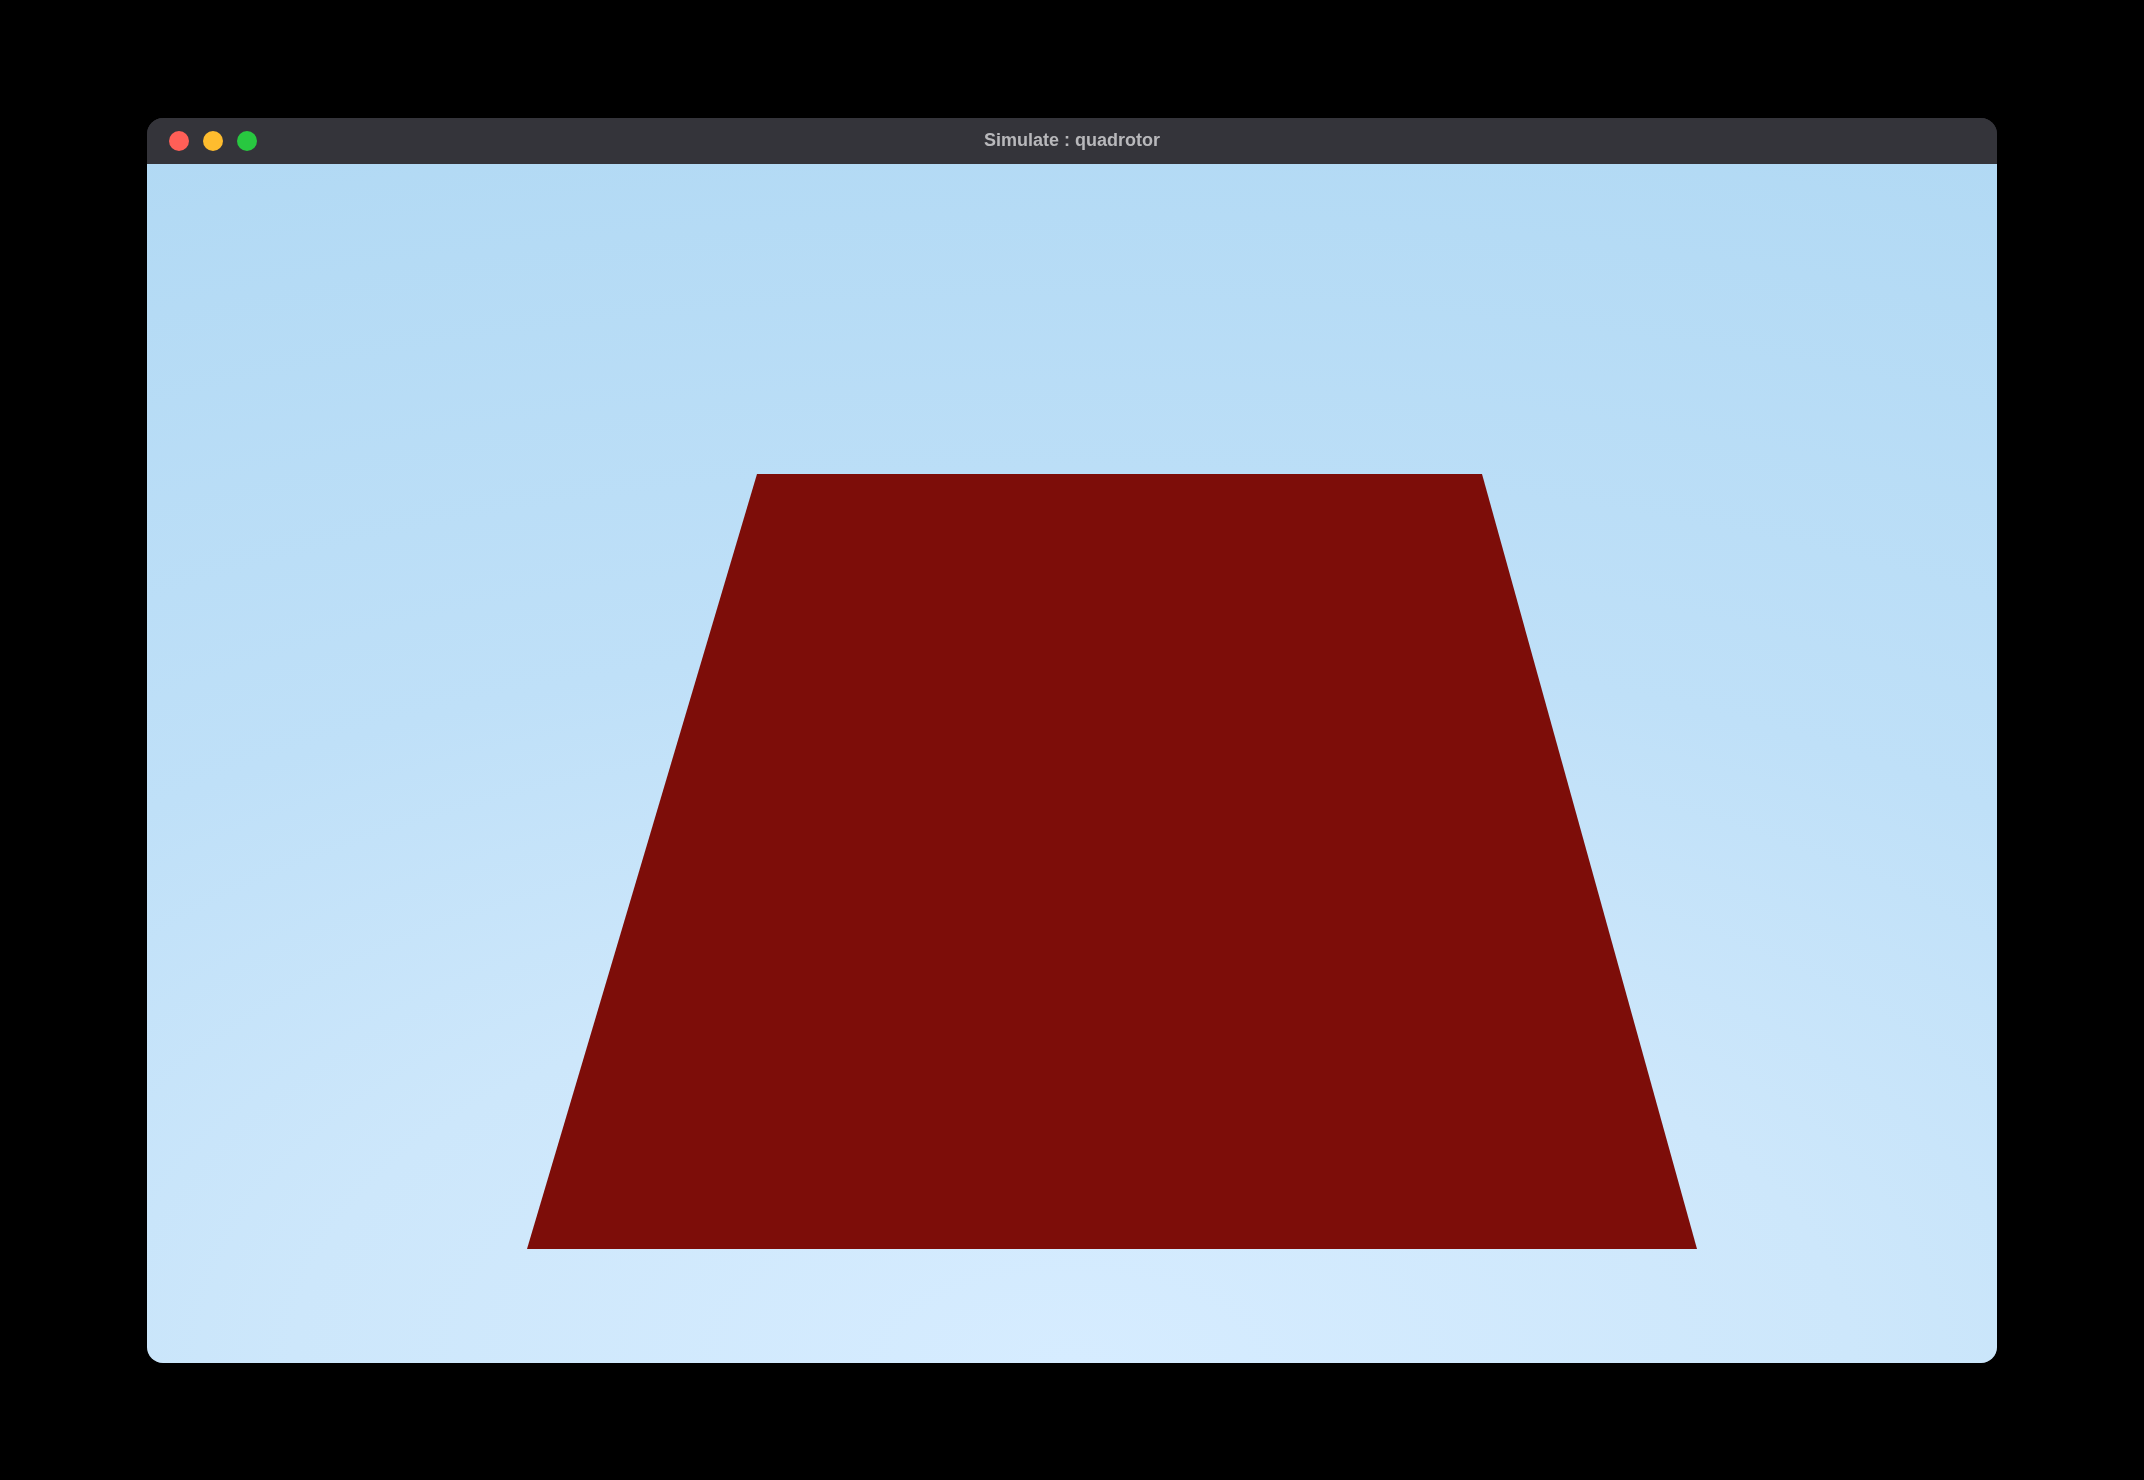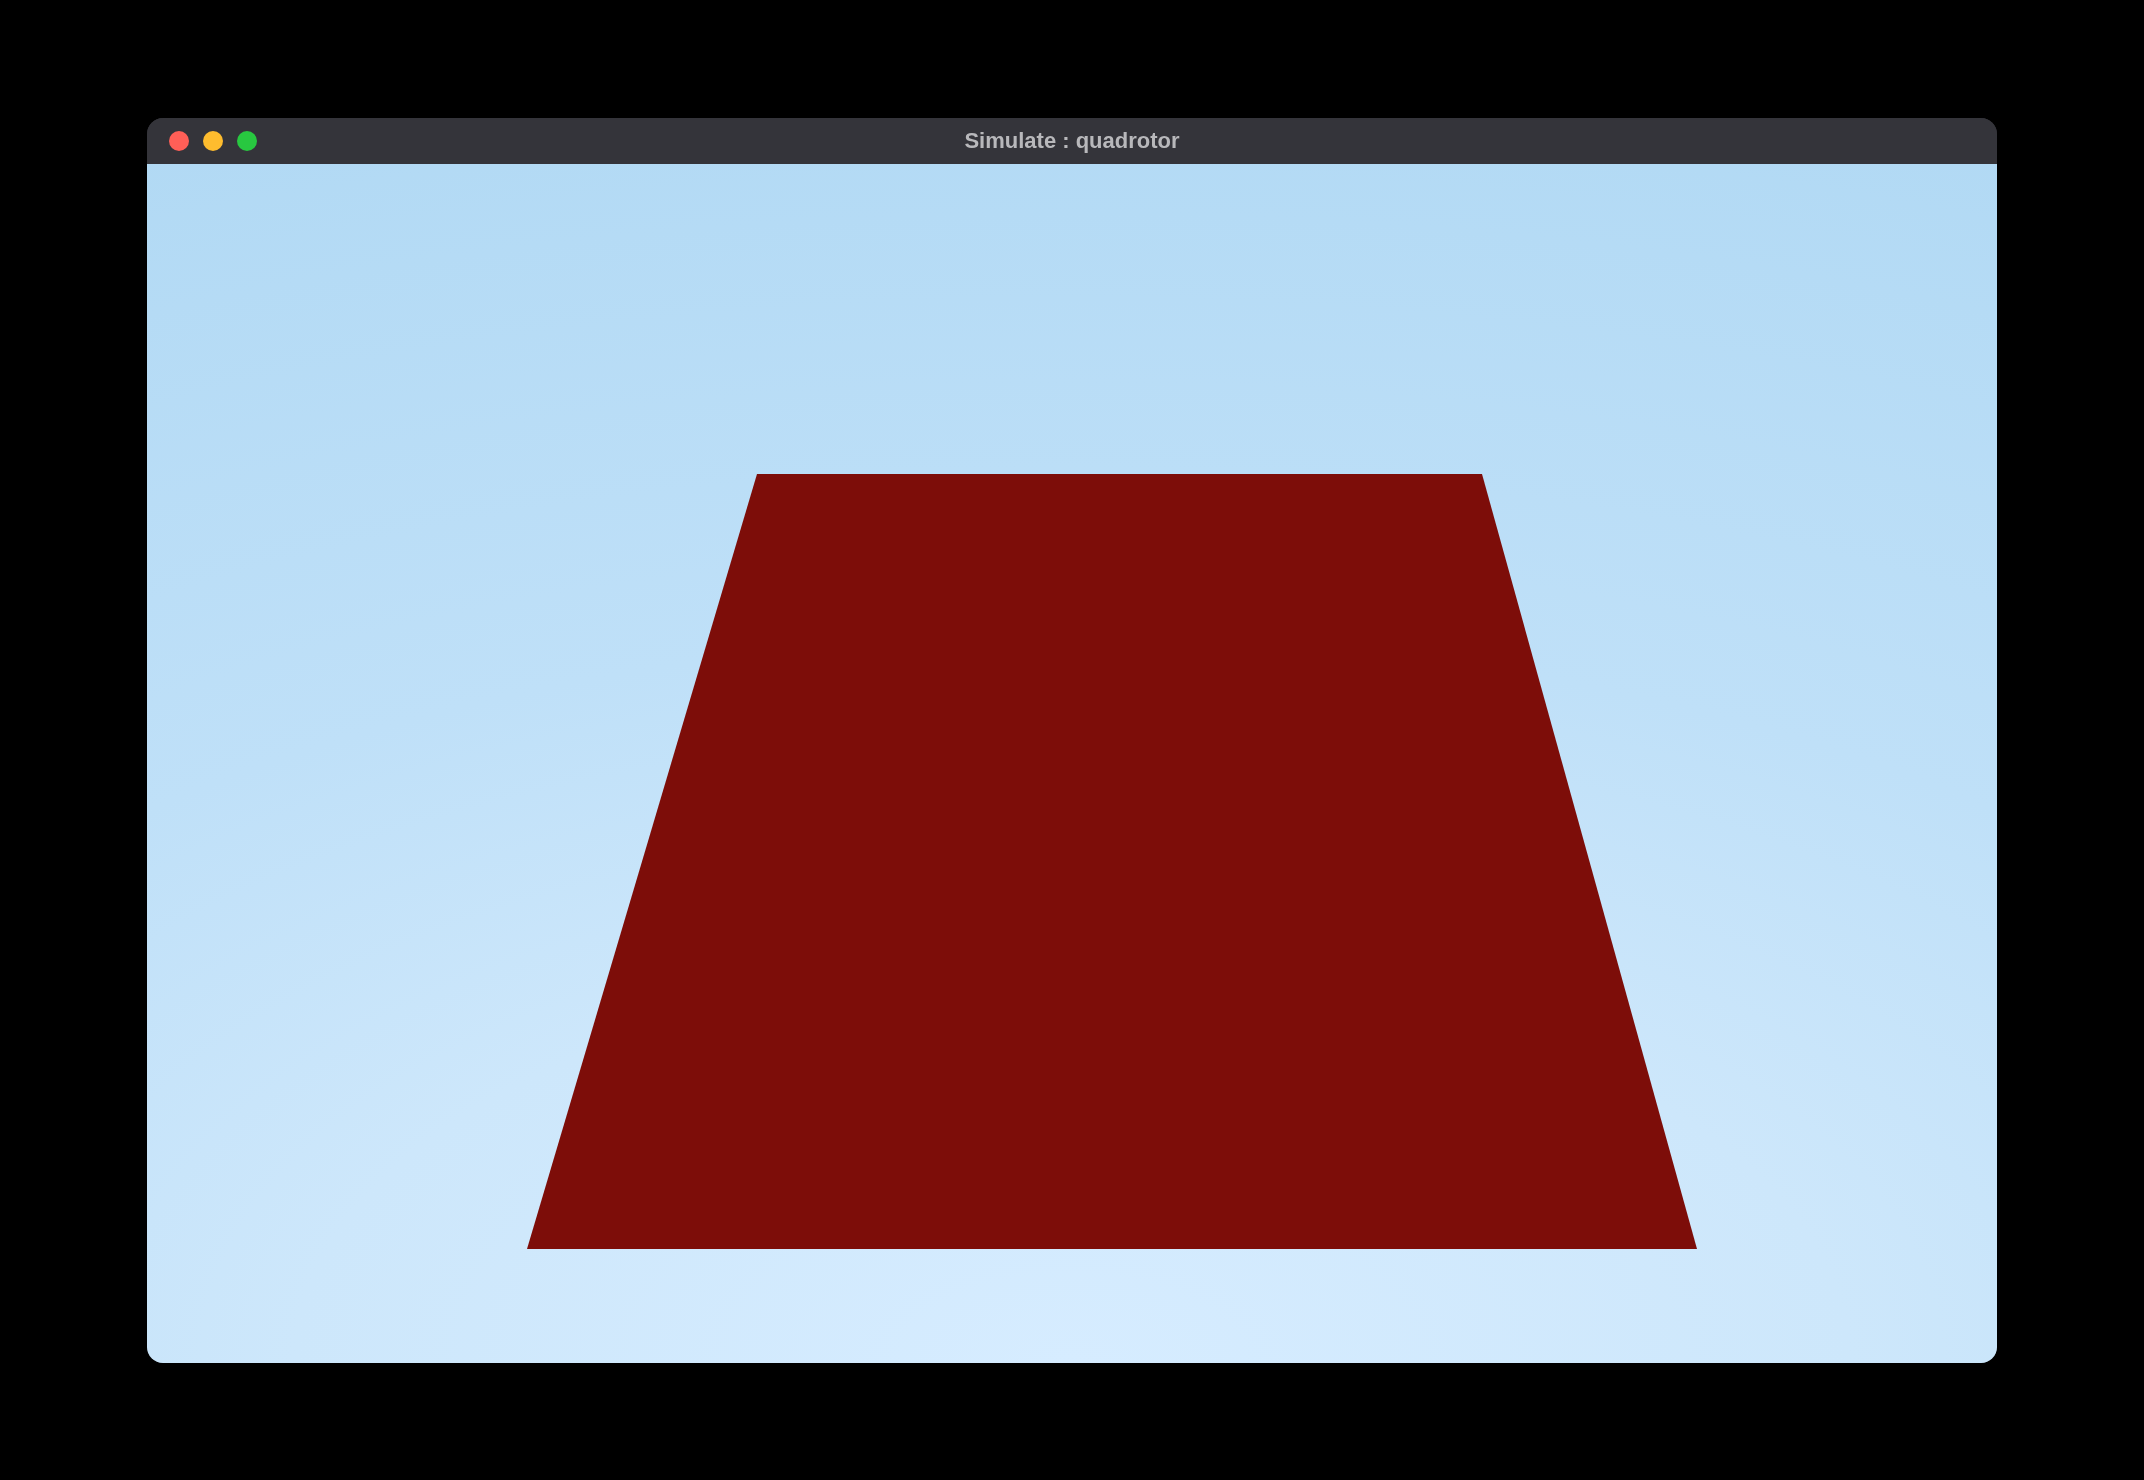--- a/index.html
+++ b/index.html
@@ -56,21 +56,21 @@
     .light.close { background: #ff5f57; }
     .light.min   { background: #febc2e; }
     .light.max   { background: #28c840; }
 
     .title-text {
       position: absolute;
       left: 0;
       right: 0;
       text-align: center;
       color: #b8b8bb;
-      font-size: 22px;
+      font-size: 18px;
       font-weight: 600;
       pointer-events: none;
     }
 
     .viewport {
       flex: 1;
       position: relative;
       background: radial-gradient(ellipse 140% 110% at 50% 100%,
                   #d6ecff 0%,
                   #cde7fb 30%,

